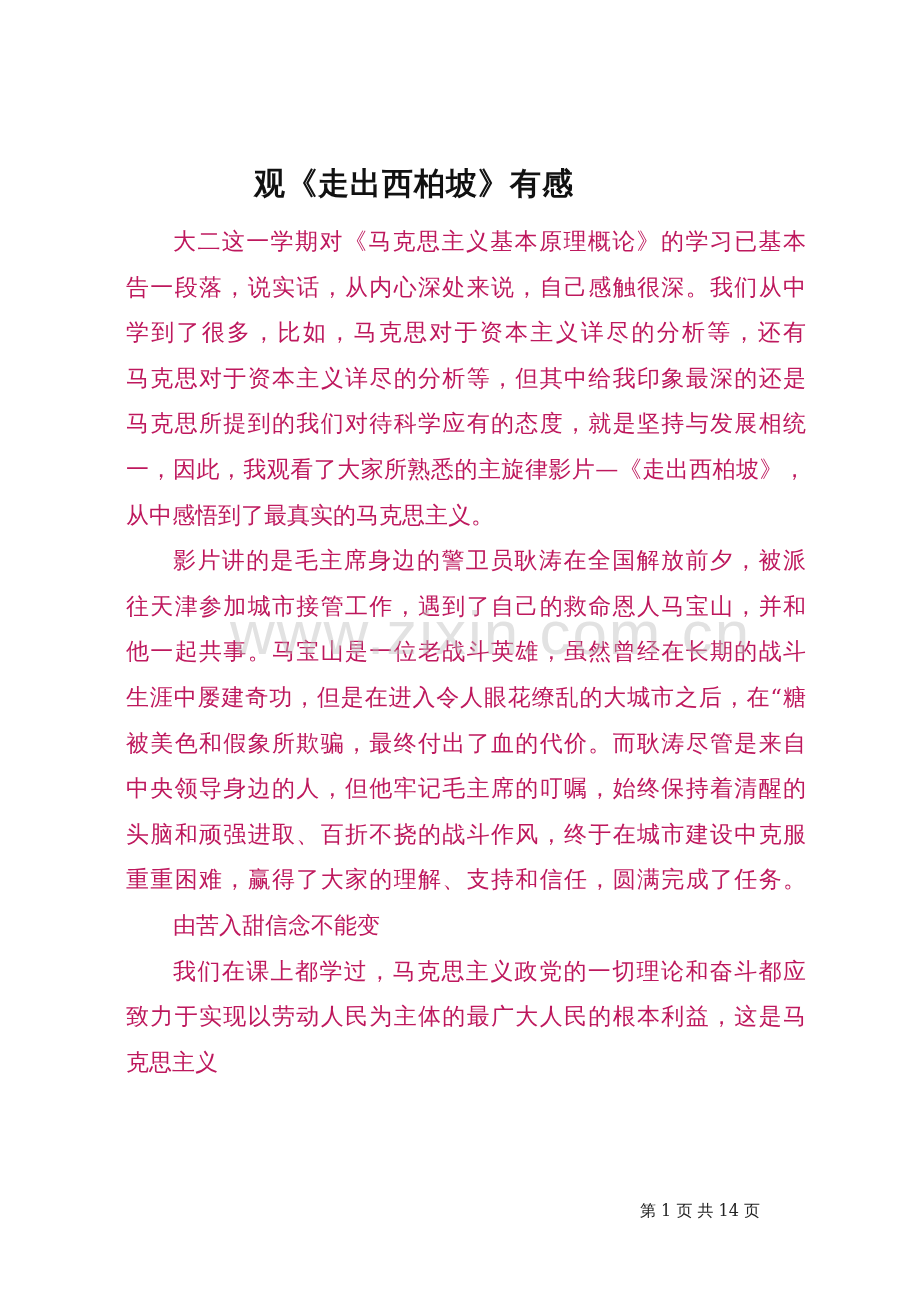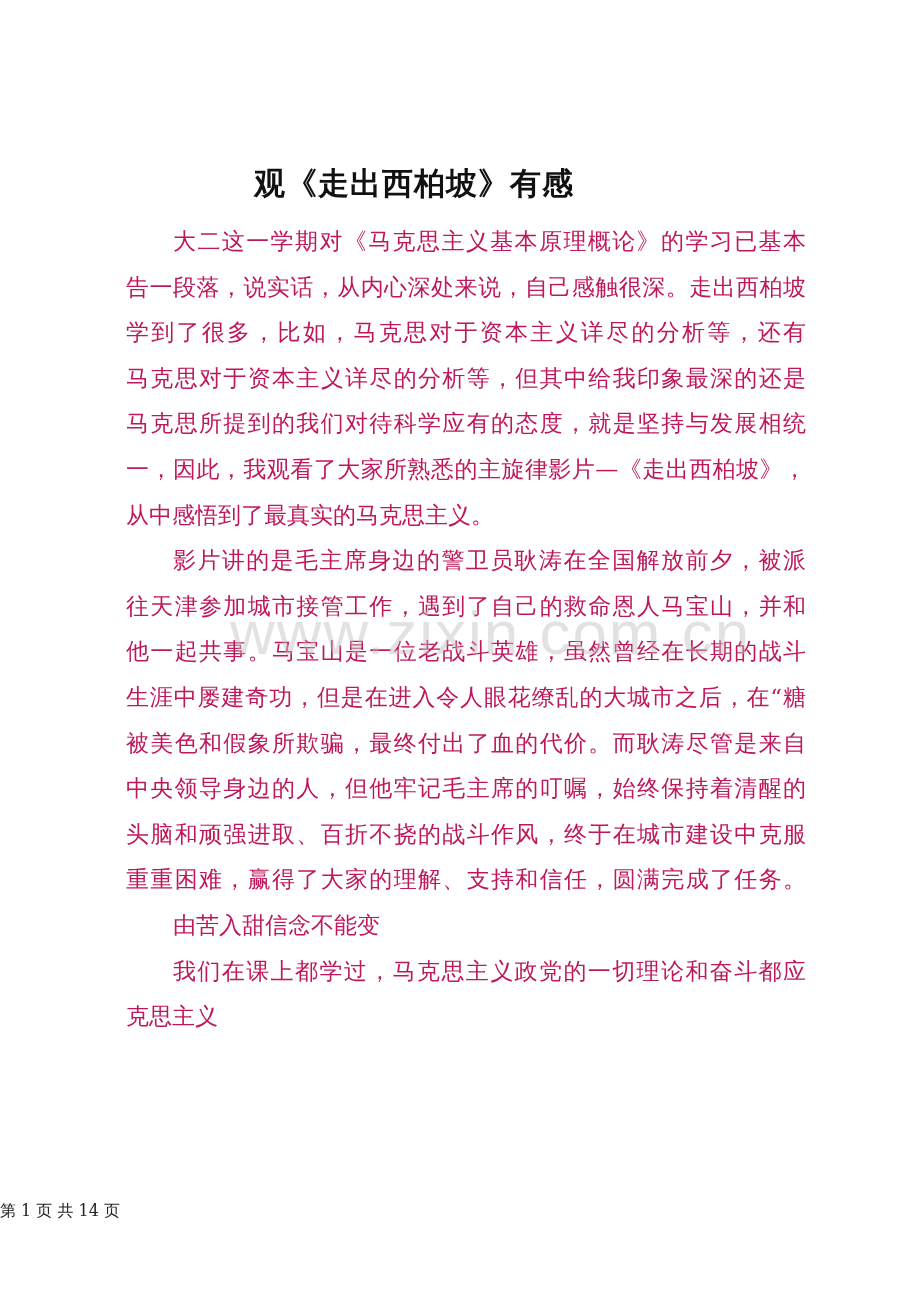--- a/index.html
+++ b/index.html
@@ -23,47 +23,48 @@
   .line.indent { padding-left: 47px; }
   .line.last { text-align-last: left; }
   .watermark {
     position: absolute; left: 230px; top: 597px;
     font-family: Liberation Sans, sans-serif;
     font-size: 62px; color: rgba(190,190,190,0.45);
     letter-spacing: 2px; pointer-events: none; white-space: nowrap;
   }
   .footer {
     position: absolute; left: 0; width: 760px; top: 1201px;
-    text-align: left;
+    text-align: right;
     font-family: "DejaVu Serif", serif; font-size: 16px; color: #222;
   }
 </style>
 </head>
 <body>
 
 <div class="page">
   <div class="title">观《走出西柏坡》有感</div>
 
   <div class="body-text">
     <div class="line indent">大二这一学期对《马克思主义基本原理概论》的学习已基本</div>
-    <div class="line">告一段落，说实话，从内心深处来说，自己感触很深。走出西柏坡</div>
+    <div class="line">告一段落，说实话，从内心深处来说，自己感触很深。我们从中</div>
     <div class="line">学到了很多，比如，马克思对于资本主义详尽的分析等，还有</div>
     <div class="line">马克思对于资本主义详尽的分析等，但其中给我印象最深的还是</div>
     <div class="line">马克思所提到的我们对待科学应有的态度，就是坚持与发展相统</div>
     <div class="line">一，因此，我观看了大家所熟悉的主旋律影片—《走出西柏坡》，</div>
     <div class="line last">从中感悟到了最真实的马克思主义。</div>
     <div class="line indent">影片讲的是毛主席身边的警卫员耿涛在全国解放前夕，被派</div>
     <div class="line">往天津参加城市接管工作，遇到了自己的救命恩人马宝山，并和</div>
     <div class="line">他一起共事。马宝山是一位老战斗英雄，虽然曾经在长期的战斗</div>
     <div class="line">生涯中屡建奇功，但是在进入令人眼花缭乱的大城市之后，在“糖</div>
     <div class="line">被美色和假象所欺骗，最终付出了血的代价。而耿涛尽管是来自</div>
     <div class="line">中央领导身边的人，但他牢记毛主席的叮嘱，始终保持着清醒的</div>
     <div class="line">头脑和顽强进取、百折不挠的战斗作风，终于在城市建设中克服</div>
     <div class="line">重重困难，赢得了大家的理解、支持和信任，圆满完成了任务。</div>
     <div class="line indent last">由苦入甜信念不能变</div>
     <div class="line indent">我们在课上都学过，马克思主义政党的一切理论和奋斗都应</div>
+    <div class="line">致力于实现以劳动人民为主体的最广大人民的根本利益，这是马</div>
     <div class="line last">克思主义</div>
   </div>
 
   <div class="watermark">www.zixin.com.cn</div>
 
   <div class="footer">第 1 页  共 14 页</div>
 </div>
 
 </body></html>

